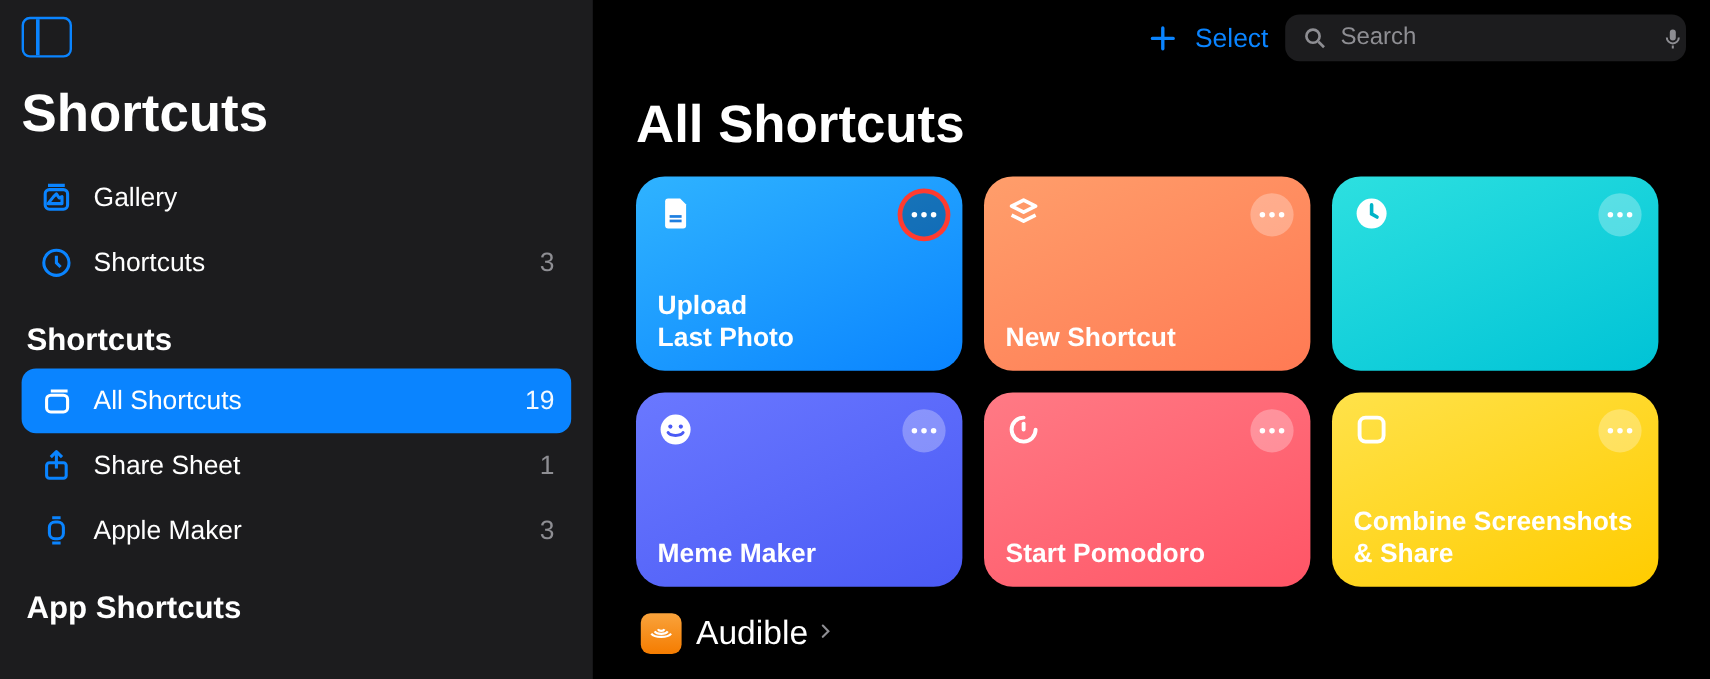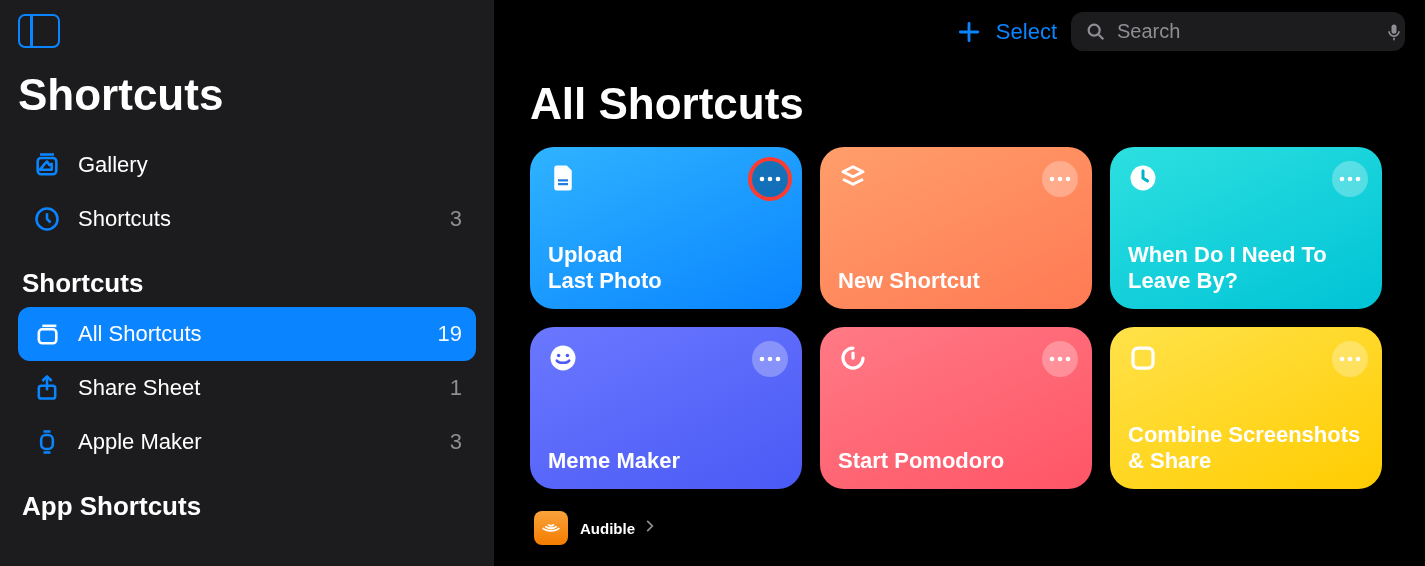--- a/index.html
+++ b/index.html
@@ -133,21 +133,21 @@
   display: flex; align-items: center;
   margin: 22px 0 0 40px;
   cursor: pointer;
 }
 .app-ico {
   width: 34px; height: 34px; border-radius: 8px;
   background: linear-gradient(180deg,#f9a33c,#f57c00);
   display:flex; align-items:center; justify-content:center;
   margin-right: 12px;
 }
-.app-row .alabel { font-size: 15px; font-weight: 700; margin-right: 8px; }
+.app-row .alabel { font-size: 28px; font-weight: 400; margin-right: 8px; }
 .app-row .chev { color: #8e8e93; }
 </style>
 </head>
 <body>
 
 <div class="app">
   <aside class="sidebar">
     <div class="tb"></div>
     <h1 class="app-title">Shortcuts</h1>
 
@@ -274,21 +274,20 @@
               <circle cx="12" cy="12" r="10" fill="#fff"></circle>
               <path d="M12 6.2v6l3.6 2.1" stroke="#00b4c8" stroke-width="2.4" stroke-linecap="round" fill="none"></path>
             </svg></div>
           <div class="more">
             <svg width="22" height="6" viewBox="0 0 22 6">
               <circle cx="3" cy="3" r="2.3"></circle>
               <circle cx="11" cy="3" r="2.3"></circle>
               <circle cx="19" cy="3" r="2.3"></circle>
             </svg>
           </div>
-          <div class="title">When Do I Need To Leave By?</div>
         </div>
         <div class="card" style="background: linear-gradient(155deg, rgb(106, 120, 255), rgb(74, 90, 245));">
           <div class="card-icon"><svg width="30" height="30" viewBox="0 0 24 24">
               <circle cx="12" cy="12" r="10" fill="#fff"></circle>
               <circle cx="8.5" cy="10" r="1.4" fill="#4a5af5"></circle>
               <circle cx="15.5" cy="10" r="1.4" fill="#4a5af5"></circle>
               <path d="M7 14c1.5 2.5 8.5 2.5 10 0" stroke="#4a5af5" stroke-width="2" fill="none" stroke-linecap="round"></path>
             </svg></div>
           <div class="more">
             <svg width="22" height="6" viewBox="0 0 22 6">

